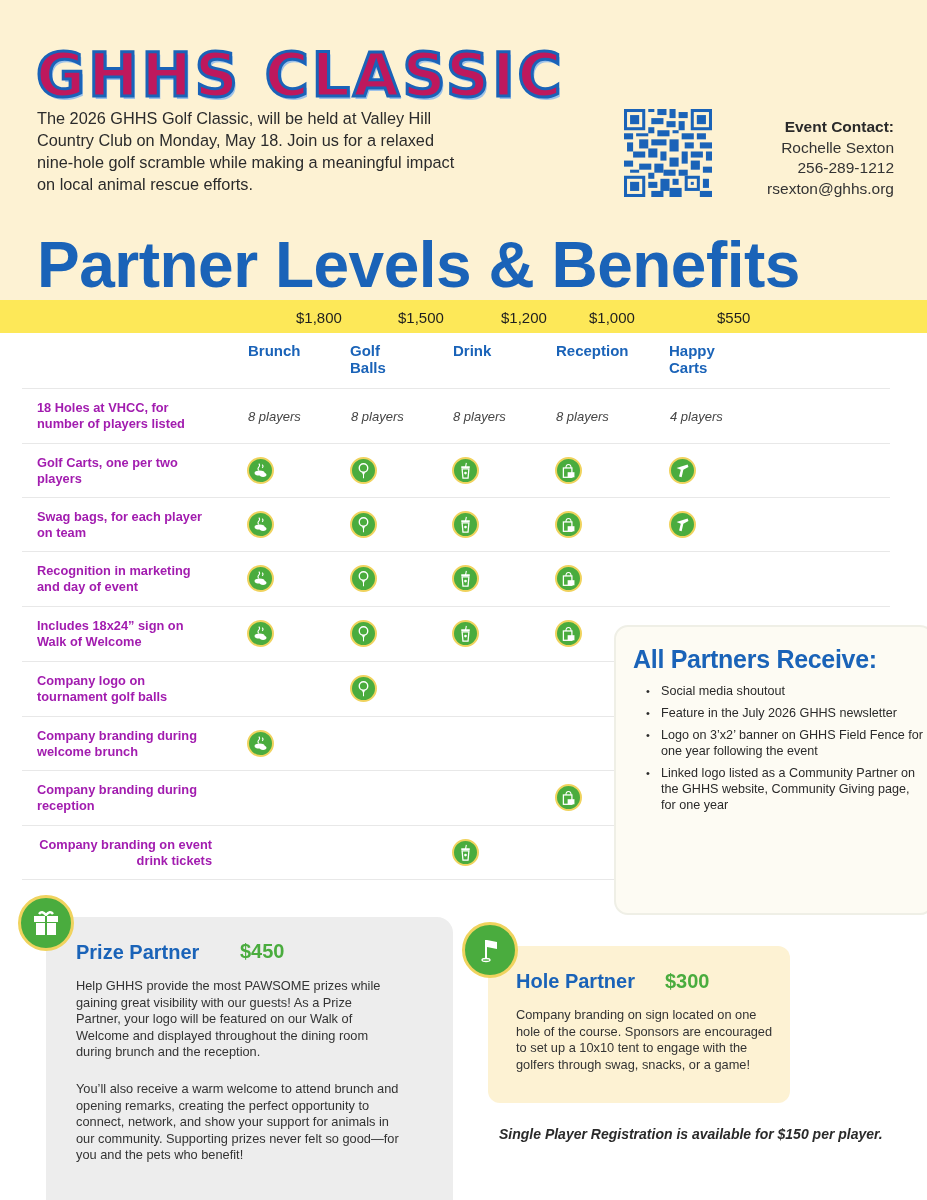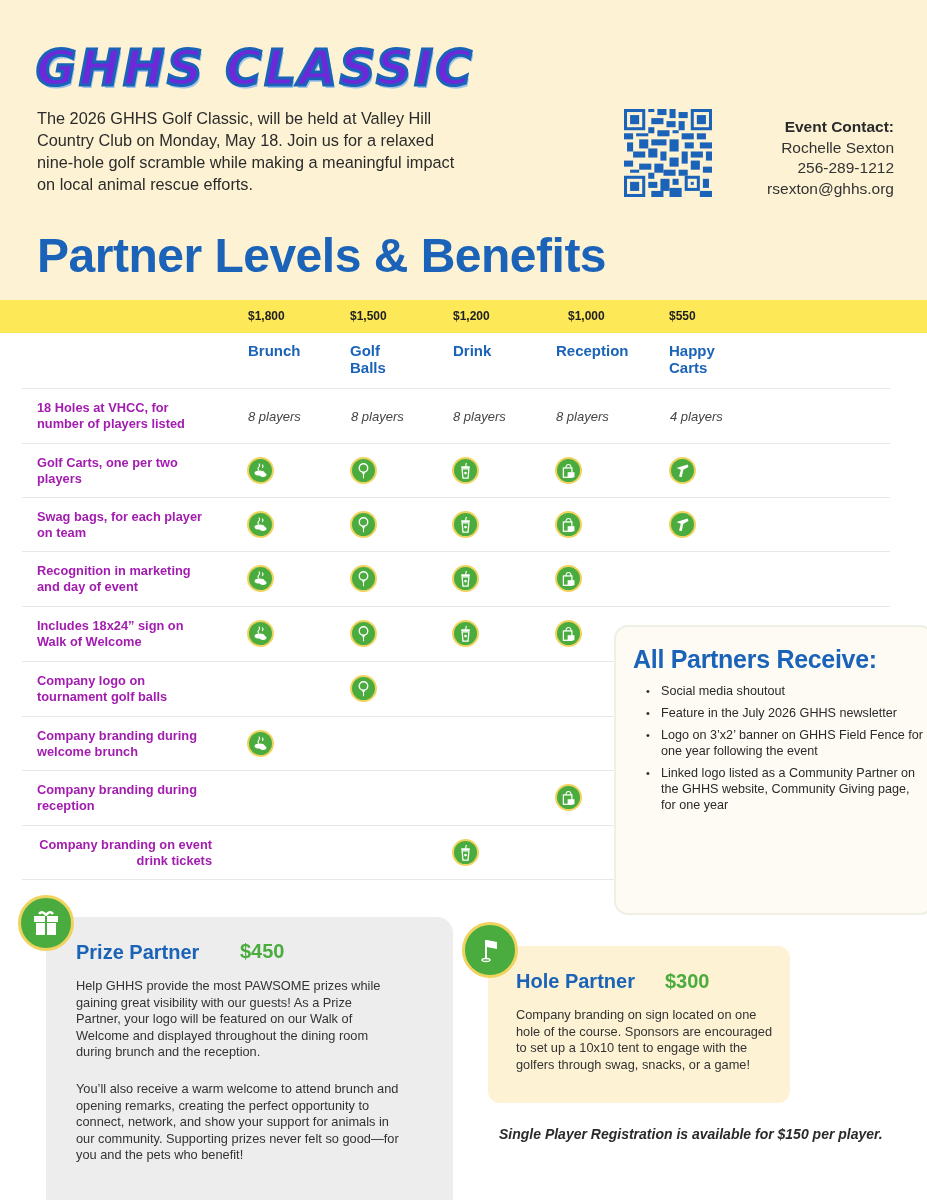--- a/index.html
+++ b/index.html
@@ -3,47 +3,46 @@
 <meta charset="utf-8">
 <style>
   * { box-sizing: border-box; margin: 0; padding: 0; }
   html, body { width: 927px; height: 1200px; overflow: hidden; background: #ffffff; }
   body { font-family: "Liberation Sans", "DejaVu Sans", sans-serif; color: #2a2a2a; position: relative; }
 
   .header { position: absolute; left: 0; top: 0; width: 927px; height: 300px; background: #fdf2d3; }
   .brand-title {
     position: absolute; left: 36px; top: 40px;
     font-family: "DejaVu Sans", sans-serif; font-weight: bold;
-    font-size: 49px; letter-spacing: 3px; color: #6d28d9;
+    font-size: 60px; letter-spacing: 3px; color: #be185d;
     -webkit-text-stroke: 3px #1a63b8;
     text-shadow: 2px 3px 0 #9ec2e8;
-    font-style: italic;
   }
   .intro {
     position: absolute; left: 37px; top: 107px; width: 420px;
     font-size: 16.3px; line-height: 22px; color: #2b2b2b;
   }
   .site-url {
     position: absolute; right: 30px; top: 40px;
     font-size: 42px; font-weight: bold; color: #1a63b8; letter-spacing: -0.5px;
   }
   .qr { position: absolute; left: 624px; top: 109px; width: 88px; height: 88px; }
   .contact {
     position: absolute; right: 33px; top: 117px; text-align: right;
     font-size: 15.5px; line-height: 20.5px; color: #333;
   }
   .contact .label { font-weight: bold; color: #2a2a2a; }
   .page-title {
     position: absolute; left: 37px; top: 228px;
-    font-size: 48px; font-weight: bold; color: #1a63b8; letter-spacing: -0.5px;
+    font-size: 64px; font-weight: bold; color: #1a63b8; letter-spacing: -0.5px;
   }
 
   .price-band { position: absolute; left: 0; top: 300px; width: 927px; height: 33px; background: #fde858; }
   .price {
-    position: absolute; top: 309px; font-size: 12px; font-weight: bold; color: #1f1f1f;
+    position: absolute; top: 309px; font-size: 15px; font-weight: normal; color: #1f1f1f; margin-left: 48px;
   }
   .level-name {
     position: absolute; top: 342px; font-size: 15px; font-weight: bold; color: #1a63b8; line-height: 17px; width: 80px;
   }
 
   .row {
     position: absolute; left: 22px; width: 868px; border-top: 1px solid #e8e8e8;
   }
   .row-label {
     position: absolute; left: 15px; font-size: 12.8px; font-weight: bold; color: #a21caf; line-height: 16px; width: 175px;
@@ -165,21 +164,21 @@
     <div>rsexton@ghhs.org</div>
   </div>
 
   <h1 class="page-title">Partner Levels &amp; Benefits</h1>
 </div>
 
 <div class="price-band"></div>
 <div class="price" style="left:248px">$1,800</div>
 <div class="price" style="left:350px">$1,500</div>
 <div class="price" style="left:453px">$1,200</div>
-<div class="price" style="left:568px">$1,000</div>
+<div class="price" style="left:541px">$1,000</div>
 <div class="price" style="left:669px">$550</div>
 
 <div class="level-name" style="left:248px">Brunch</div>
 <div class="level-name" style="left:350px; width:55px">Golf Balls</div>
 <div class="level-name" style="left:453px">Drink</div>
 <div class="level-name" style="left:556px; width:100px">Reception</div>
 <div class="level-name" style="left:669px; width:55px">Happy Carts</div>
 
 <div id="benefit-rows">
     <div class="row" style="top: 388px; height: 55px;"></div>

